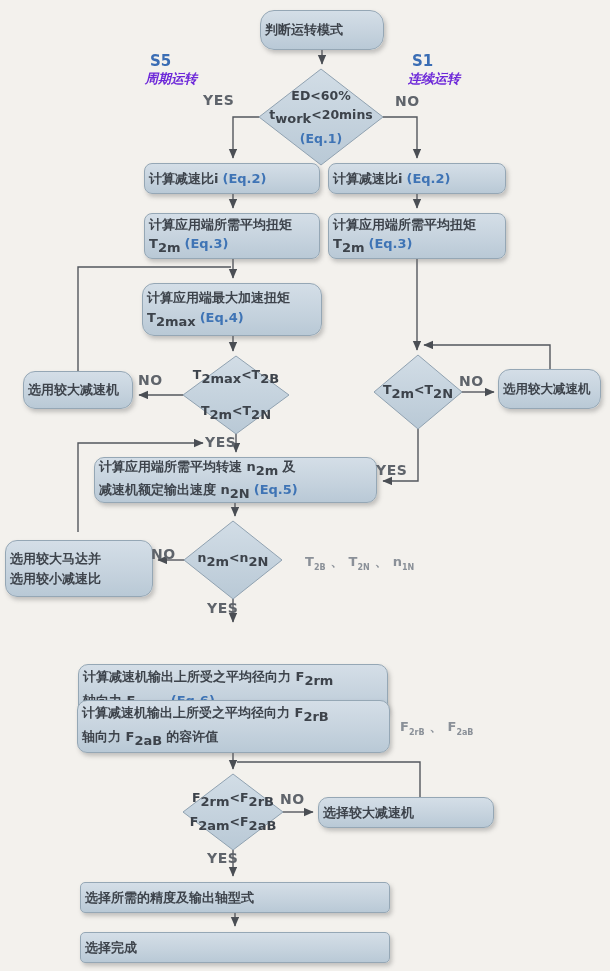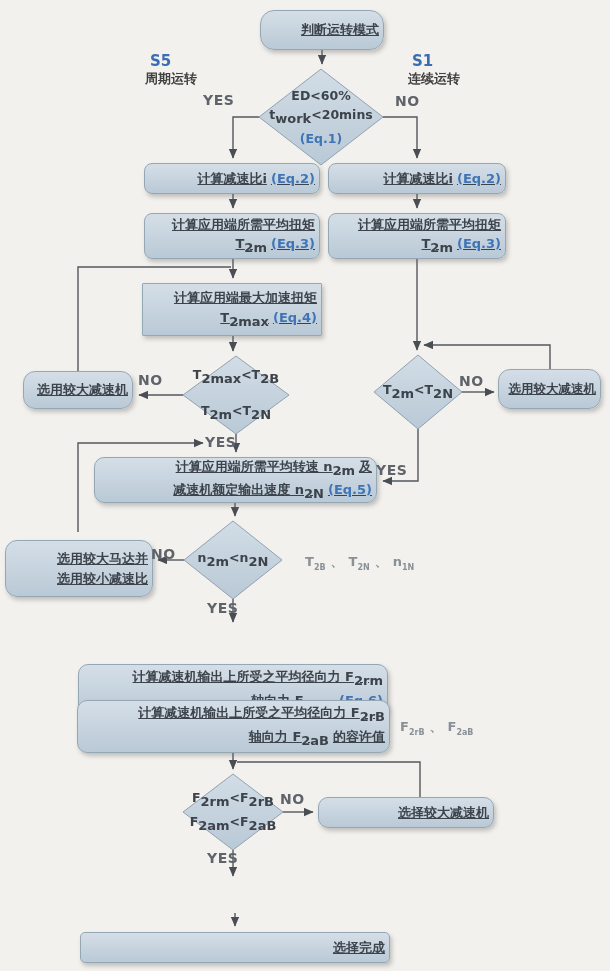--- a/index.html
+++ b/index.html
@@ -10,48 +10,48 @@
     color:#3d434b;
   }
   #stage{position:absolute;inset:0;width:610px;height:971px;}
   svg.layer{position:absolute;left:0;top:0;}
 
   .box{
     position:absolute;
     background:linear-gradient(180deg,#d4dee7 0%,#c6d3de 55%,#b9c9d6 100%);
     border:1px solid #95a7b5;
     box-shadow:2px 3px 4px rgba(110,110,110,.38);
-    display:flex;flex-direction:column;align-items:flex-end;justify-content:center;
+    display:flex;flex-direction:column;align-items:flex-start;justify-content:center;
     text-align:center;font-weight:bold;font-size:13px;line-height:1.5;
-    color:#3d434b;box-sizing:border-box;padding:2px 4px;text-decoration:underline;
+    color:#3d434b;box-sizing:border-box;padding:2px 4px;
   }
   .ln{white-space:nowrap;}
   .sb{font-size:13px;vertical-align:-4px;font-weight:bold;}
   .eq{color:#3f74b5;margin-left:4px;}
   .gap{margin-left:4px;}
 
   .dtext{
     position:absolute;display:flex;flex-direction:column;align-items:center;justify-content:center;
     text-align:center;font-weight:bold;font-size:12.5px;line-height:1.55;color:#3d434b;
   }
   .lbl{position:absolute;text-align:left;font-weight:bold;}
   .yn{font-size:14px;color:#5f646b;letter-spacing:.5px;}
   .mode-code{font-size:15px;color:#3a6db4;}
-  .mode-name{font-size:13px;color:#404040;}
+  .mode-name{font-size:13px;color:#6d28d9;font-style:italic;}
   .note{font-size:13px;color:#8a9098;font-weight:bold;white-space:nowrap;}
   .note .sb{font-size:8px;}
   .note .sep{margin:0 5px;}
 
   
   .n-start{left:260px;top:10px;width:124px;height:40px;border-radius:14px;}
   .n-eq2l{left:144px;top:163px;width:176px;height:31px;border-radius:8px;}
   .n-eq2r{left:328px;top:163px;width:178px;height:31px;border-radius:8px;}
   .n-eq3l{left:144px;top:213px;width:176px;height:46px;border-radius:8px;}
   .n-eq3r{left:328px;top:213px;width:178px;height:46px;border-radius:8px;}
-  .n-eq4{left:142px;top:283px;width:180px;height:53px;border-radius:1px;}
+  .n-eq4{left:142px;top:283px;width:180px;height:53px;border-radius:12px;}
   .n-biggerl{left:23px;top:371px;width:110px;height:38px;border-radius:12px;font-size:13px;}
   .n-biggerr{left:498px;top:369px;width:103px;height:40px;border-radius:12px;font-size:12.5px;}
   .n-eq5{left:94px;top:457px;width:283px;height:46px;border-radius:10px;}
   .n-motor{left:5px;top:540px;width:148px;height:57px;border-radius:12px;}
   .n-eq6{left:78px;top:628px;width:310px;height:53px;border-radius:10px;margin-top:36px;}
   .n-allow{left:77px;top:700px;width:313px;height:53px;border-radius:10px;}
   .n-chooseb{left:318px;top:797px;width:176px;height:31px;border-radius:10px;}
   .n-precision{left:80px;top:882px;width:310px;height:31px;border-radius:5px;}
   .n-done{left:80px;top:932px;width:310px;height:31px;border-radius:5px;}
 
@@ -179,20 +179,23 @@
 
   <div class="box n-allow">
     <div class="ln"><span>计算减速机输出上所受之平均径向力 F</span><span class="sb">2rB</span></div>
     <div class="ln"><span>轴向力 F</span><span class="sb">2aB</span><span class="gap">的容许值</span></div>
   </div>
 
   <div class="box n-chooseb">
     <div class="ln">选择较大减速机</div>
   </div>
 
+  <div class="box n-precision">
+    <div class="ln">选择所需的精度及输出轴型式</div>
+  </div>
 
   <div class="box n-done">
     <div class="ln">选择完成</div>
   </div>
 
   <div class="dtext t-d1">
     <div class="ln">ED&lt;60%</div>
     <div class="ln"><span>t</span><span class="sb">work</span><span>&lt;20mins</span></div>
     <div class="ln eq" style="margin-left:0;">(Eq.1)</div>
   </div>

